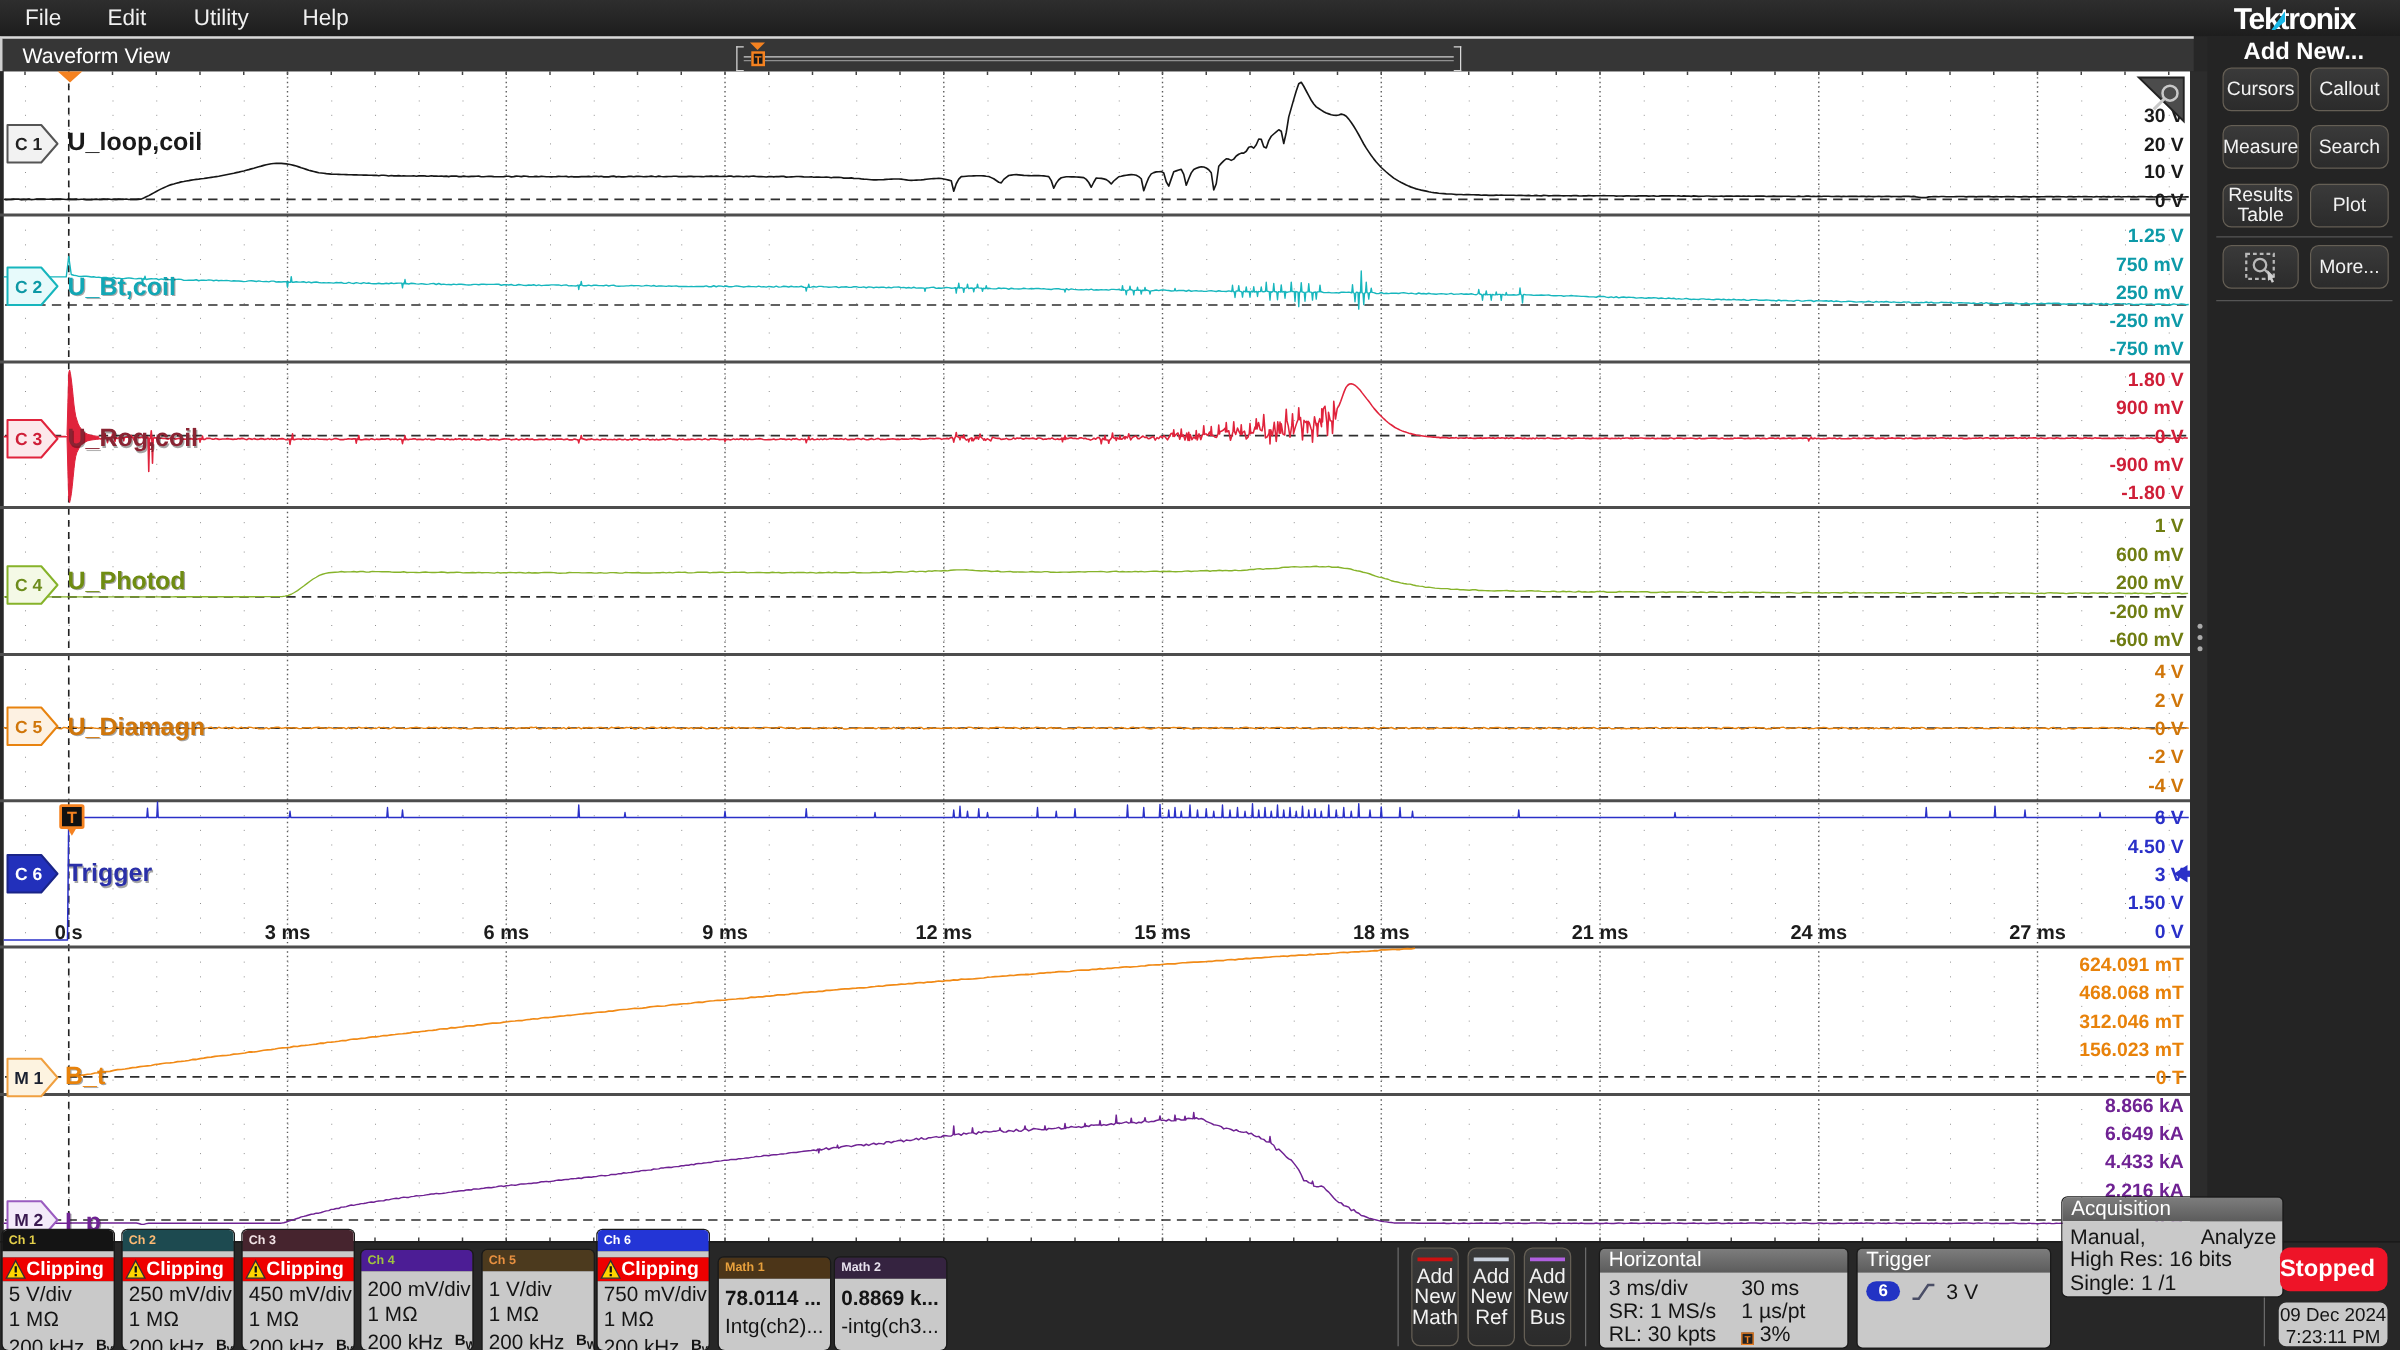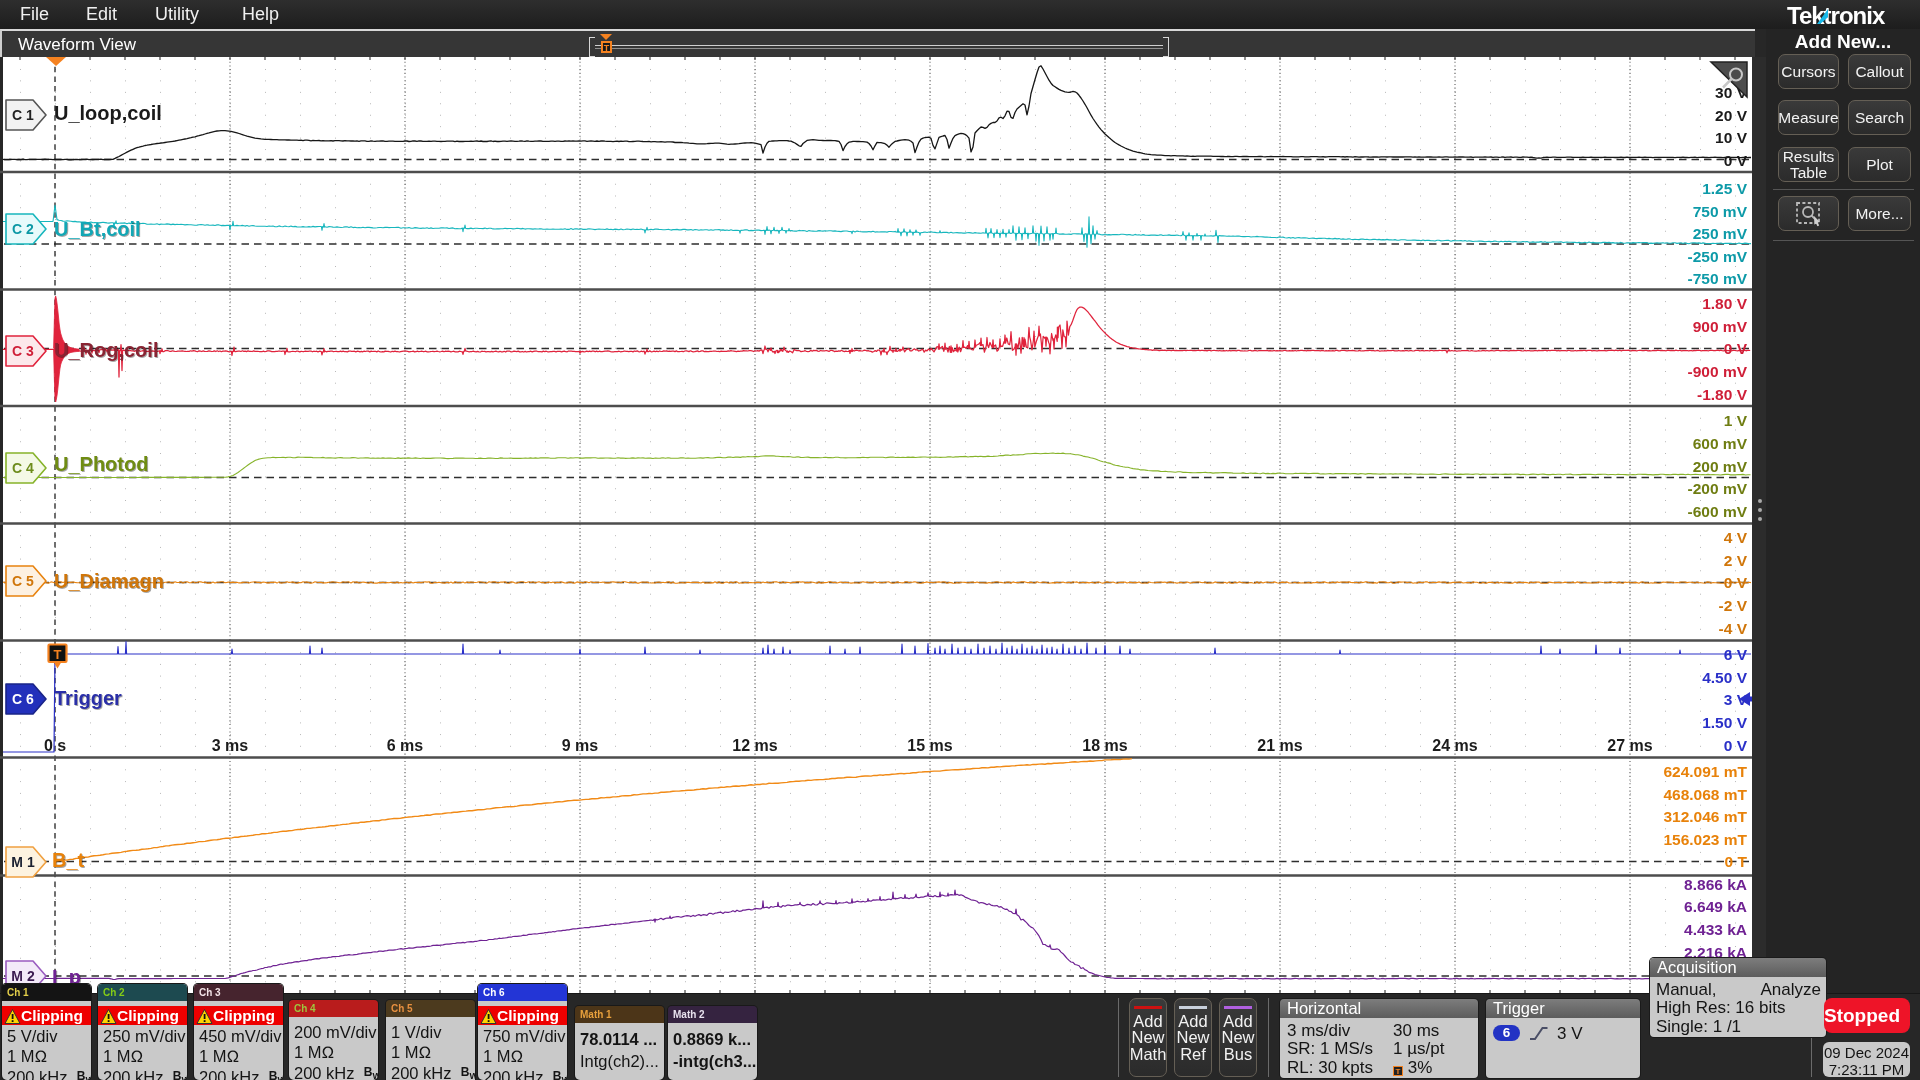--- a/index.html
+++ b/index.html
@@ -222,21 +222,21 @@
         <rect x="7.7" y="6" width="1.8" height="5" fill="#111"></rect>
         <rect x="7.7" y="12.2" width="1.8" height="1.8" fill="#111"></rect>
       </svg>Clipping</div>
     <div class="chbody" style="height:100%;padding-top:2px;line-height:19.8px">
       <div style="font-weight:normal">5 V/div</div>
       <div style="font-weight:normal">1 MΩ</div>
       <div style="font-weight:normal">200 kHz &nbsp;<span style="font-size:12px;font-weight:bold;vertical-align:3px">B</span><span style="font-size:9px;font-weight:bold">W</span></div>
     </div>
   </div>
 <div class="chbadge" style="left:98px;top:984px;height:96px">
-    <div class="chhdr" style="background:#1d4a50;color:#84cc16">Ch 2</div>
+    <div class="chhdr" style="background:#1d4a50;color:#fdba74">Ch 2</div>
     <div style="height:5px;background:#c9c9c9"></div>
     <div class="clip"><svg width="17" height="17" style="vertical-align:-4px" viewBox="0 0 17 17">
         <polygon points="8.5,1.5 16,15.5 1,15.5" fill="#ffd400" stroke="#333" stroke-width="1"></polygon>
         <rect x="7.7" y="6" width="1.8" height="5" fill="#111"></rect>
         <rect x="7.7" y="12.2" width="1.8" height="1.8" fill="#111"></rect>
       </svg>Clipping</div>
     <div class="chbody" style="height:100%;padding-top:2px;line-height:19.8px">
       <div style="font-weight:normal">250 mV/div</div>
       <div style="font-weight:normal">1 MΩ</div>
       <div style="font-weight:normal">200 kHz &nbsp;<span style="font-size:12px;font-weight:bold;vertical-align:3px">B</span><span style="font-size:9px;font-weight:bold">W</span></div>
@@ -250,21 +250,21 @@
         <rect x="7.7" y="6" width="1.8" height="5" fill="#111"></rect>
         <rect x="7.7" y="12.2" width="1.8" height="1.8" fill="#111"></rect>
       </svg>Clipping</div>
     <div class="chbody" style="height:100%;padding-top:2px;line-height:19.8px">
       <div style="font-weight:normal">450 mV/div</div>
       <div style="font-weight:normal">1 MΩ</div>
       <div style="font-weight:normal">200 kHz &nbsp;<span style="font-size:12px;font-weight:bold;vertical-align:3px">B</span><span style="font-size:9px;font-weight:bold">W</span></div>
     </div>
   </div>
 <div class="chbadge" style="left:289px;top:1000px;height:80px">
-    <div class="chhdr" style="background:#b91c1c;color:#9fc43e">Ch 4</div>
+    <div class="chhdr" style="background:#4c1d95;color:#9fc43e">Ch 4</div>
     <div class="chbody" style="height:100%;padding-top:6px;line-height:19.8px">
       <div style="font-weight:normal">200 mV/div</div>
       <div style="font-weight:normal">1 MΩ</div>
       <div style="font-weight:normal">200 kHz &nbsp;<span style="font-size:12px;font-weight:bold;vertical-align:3px">B</span><span style="font-size:9px;font-weight:bold">W</span></div>
     </div>
   </div>
 <div class="chbadge" style="left:386px;top:1000px;height:92px">
     <div class="chhdr" style="background:#4c3a1e;color:#e89040">Ch 5</div>
     <div class="chbody" style="height:100%;padding-top:6px;line-height:19.8px">
       <div style="font-weight:normal">1 V/div</div>
@@ -290,21 +290,21 @@
     <div class="chhdr" style="background:#4c3518;color:#e8a03c">Math 1</div>
     <div class="chbody" style="height:100%;padding-top:6px;line-height:21.5px">
       <div style="font-weight:bold">78.0114 ...</div>
       <div style="font-weight:normal">Intg(ch2)...</div>
     </div>
   </div>
 <div class="chbadge" style="left:668px;top:1006px;height:74px">
     <div class="chhdr" style="background:#352340;color:#e8e2ee">Math 2</div>
     <div class="chbody" style="height:100%;padding-top:6px;line-height:21.5px">
       <div style="font-weight:bold">0.8869 k...</div>
-      <div style="font-weight:bold">-intg(ch3...</div>
+      <div style="font-weight:normal">-intg(ch3...</div>
     </div>
   </div>
 <div class="abs" style="left:1118px;top:998px;width:1px;height:79px;background:#6a6a6a"></div>
 <div class="abs" style="left:1268px;top:998px;width:1px;height:79px;background:#6a6a6a"></div>
 <div class="abs" style="left:1811px;top:999px;width:1px;height:78px;background:#6a6a6a"></div>
 <div class="btn" style="left:1129px;top:998px;width:38px;height:79px;font-size:16.5px;line-height:16.5px;flex-direction:column"><div style="position:absolute;top:7px;left:4px;right:4px;height:2.5px;background:#cc1111"></div>Add<br>New<br>Math</div>
 <div class="btn" style="left:1174px;top:998px;width:38px;height:79px;font-size:16.5px;line-height:16.5px;flex-direction:column"><div style="position:absolute;top:7px;left:4px;right:4px;height:2.5px;background:#c8d0dc"></div>Add<br>New<br>Ref</div>
 <div class="btn" style="left:1219px;top:998px;width:38px;height:79px;font-size:16.5px;line-height:16.5px;flex-direction:column"><div style="position:absolute;top:7px;left:4px;right:4px;height:2.5px;background:#b060e0"></div>Add<br>New<br>Bus</div>
 <div class="panel" style="left:1280px;top:999px;width:198px;height:79px">
     <div class="phdr">Horizontal</div>

